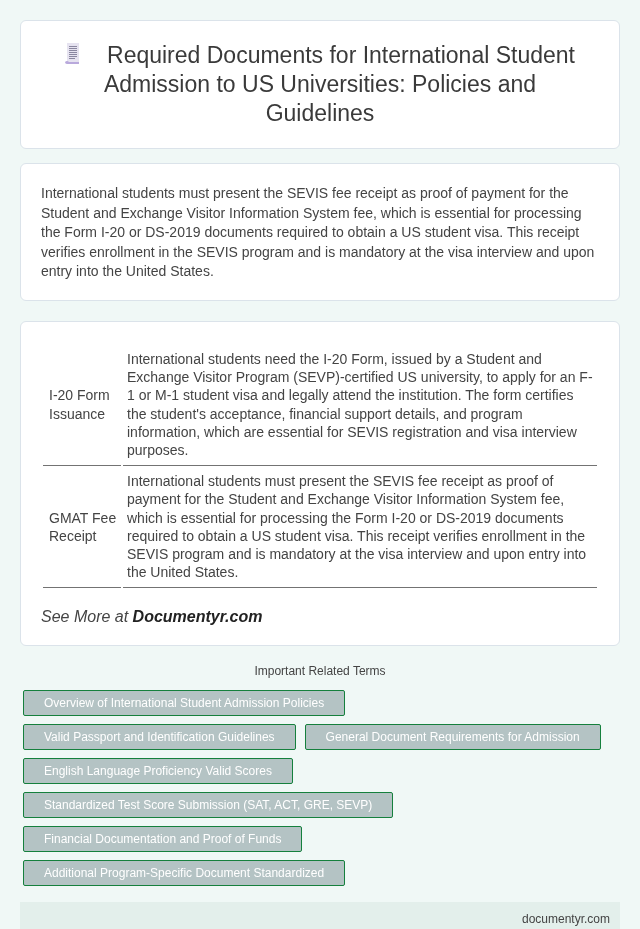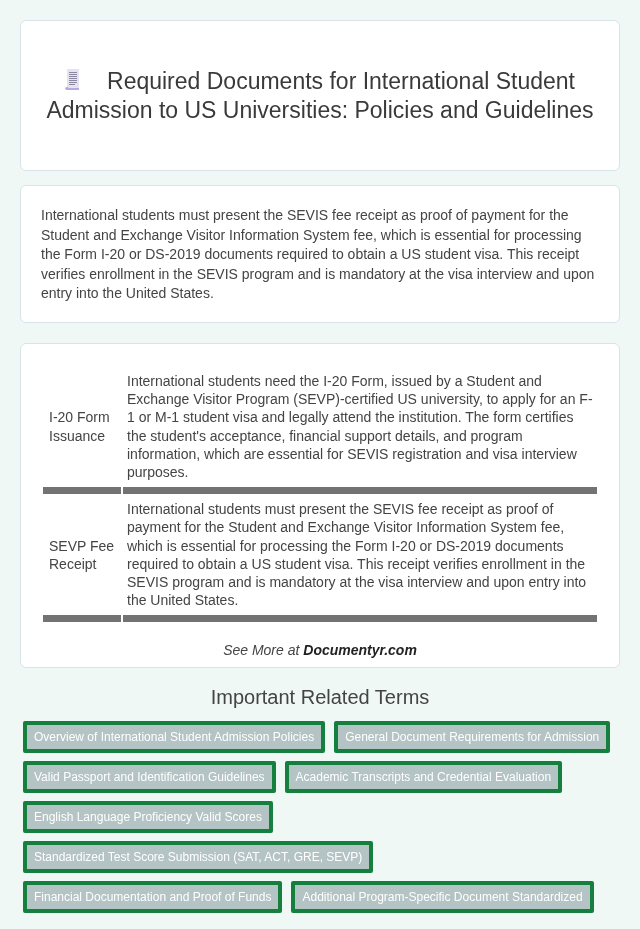--- a/index.html
+++ b/index.html
@@ -11,25 +11,25 @@
     color: #444;
   }
   .wrap { padding: 20px 20px 0 20px; }
   .card {
     background: #ffffff;
     border: 1px solid #dbe3ea;
     border-radius: 6px;
     box-sizing: border-box;
   }
   .title-card {
-    height: 151px;
+    height: 129px;
     display: flex;
     align-items: center;
     justify-content: center;
-    padding: 0 16px;
+    padding: 0 30px;
   }
   .title {
     margin: 0;
     font-size: 23px;
     font-weight: normal;
     line-height: 29px;
     text-align: center;
     color: #3a3a3a;
   }
   .doc-icon {
@@ -57,55 +57,54 @@
   }
   table {
     border-collapse: separate;
     border-spacing: 2px 0;
     width: 100%;
     font-size: 14px;
     line-height: 18.2px;
     color: #444;
   }
   td {
-    border-bottom: 7px solid #737373;
+    border-bottom: 1px solid #737373;
     vertical-align: middle;
     padding: 6px 4px 6px 4px;
   }
   td.term { width: 68px; padding-left: 6px; margin-left: 32px; }
   .see-more {
-    text-align: center;
     font-style: italic;
-    font-size: 14px;
+    font-size: 16px;
     color: #444;
     margin-top: 20px;
   }
   .see-more b { color: #222; }
   .related {
     text-align: center;
     margin-top: 18px;
   }
   .related h2 {
     margin: 0 0 12px 0;
-    font-size: 20px;
+    font-size: 12px;
     font-weight: normal;
     color: #444;
   }
   .tags {
     display: flex;
     flex-wrap: wrap;
     gap: 8px 9px;
     padding: 0 3px;
   }
   .tag {
     background: #b4c3c4;
     color: #ffffff;
-    border: 4px solid #15803d;
+    border: 1px solid #15803d;
     font-size: 12px;
-    padding: 5px 7px;
+    padding: 5px 20px;
     border-radius: 2px;
     cursor: pointer;
     white-space: nowrap;
   }
   .footer {
     margin-top: 16px;
     background: #e3efeb;
     height: 34px;
     display: flex;
     align-items: center;
@@ -143,37 +142,36 @@
   </div>
 
   <div class="card table-card">
     <table>
       <tbody>
         <tr>
           <td class="term">I-20 Form Issuance</td>
           <td>International students need the I-20 Form, issued by a Student and Exchange Visitor Program (SEVP)-certified US university, to apply for an F-1 or M-1 student visa and legally attend the institution. The form certifies the student's acceptance, financial support details, and program information, which are essential for SEVIS registration and visa interview purposes.</td>
         </tr>
         <tr>
-          <td class="term">SEVP Fee Receipt</td>
+          <td class="term">GMAT Fee Receipt</td>
           <td>International students must present the SEVIS fee receipt as proof of payment for the Student and Exchange Visitor Information System fee, which is essential for processing the Form I-20 or DS-2019 documents required to obtain a US student visa. This receipt verifies enrollment in the SEVIS program and is mandatory at the visa interview and upon entry into the United States.</td>
         </tr>
       </tbody>
     </table>
     <div class="see-more">
       <span>See More at </span><b>Documentyr.com</b>
     </div>
   </div>
 
   <div class="related">
     <h2>Important Related Terms</h2>
     <div class="tags">
       <span class="tag">Overview of International Student Admission Policies</span>
+      <span class="tag">Valid Passport and Identification Guidelines</span>
       <span class="tag">General Document Requirements for Admission</span>
-      <span class="tag">Valid Passport and Identification Guidelines</span>
-      <span class="tag">Academic Transcripts and Credential Evaluation</span>
       <span class="tag">English Language Proficiency Valid Scores</span>
       <span class="tag">Standardized Test Score Submission (SAT, ACT, GRE, SEVP)</span>
       <span class="tag">Financial Documentation and Proof of Funds</span>
       <span class="tag">Additional Program-Specific Document Standardized</span>
     </div>
   </div>
 
   <div class="footer">
     <span>documentyr.com</span>
   </div>

